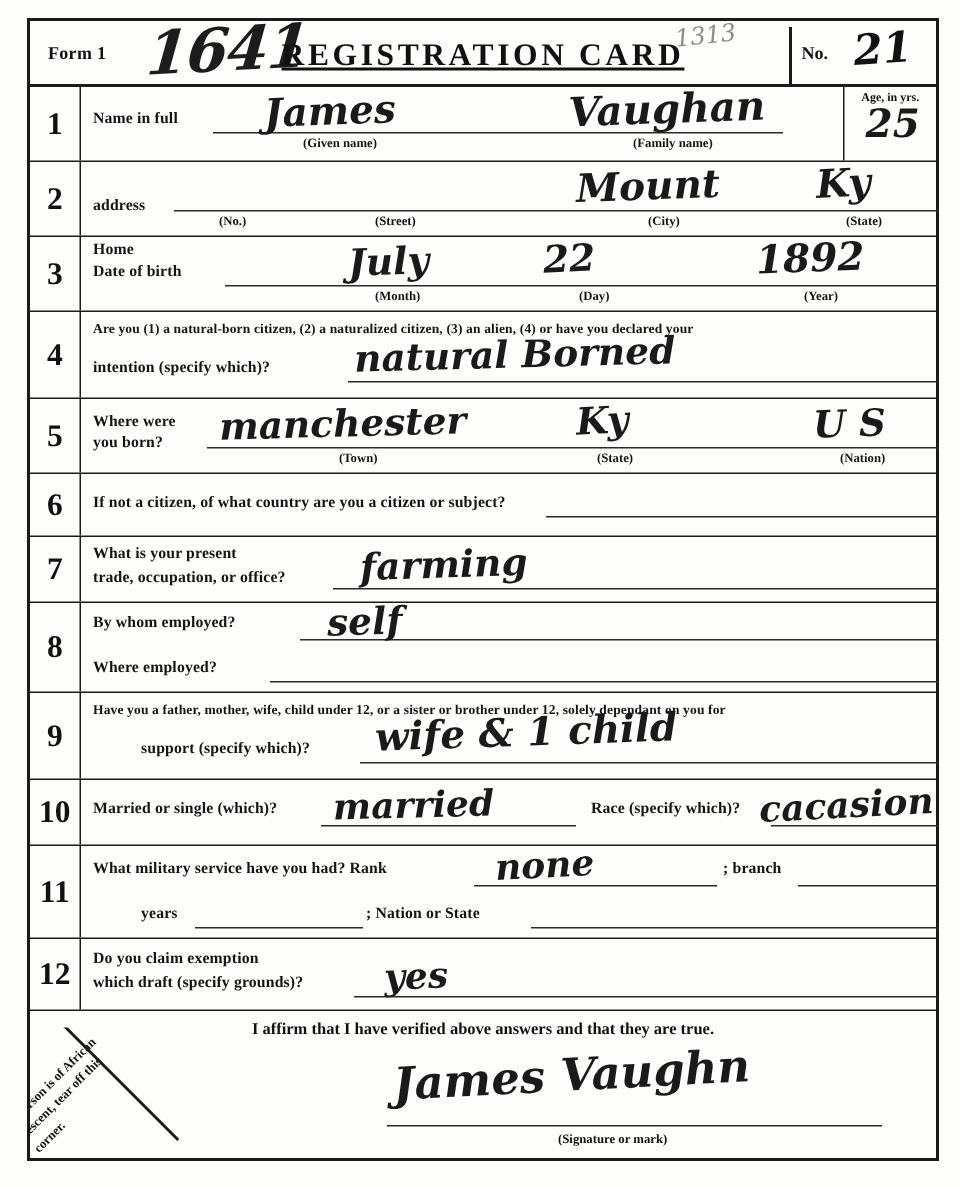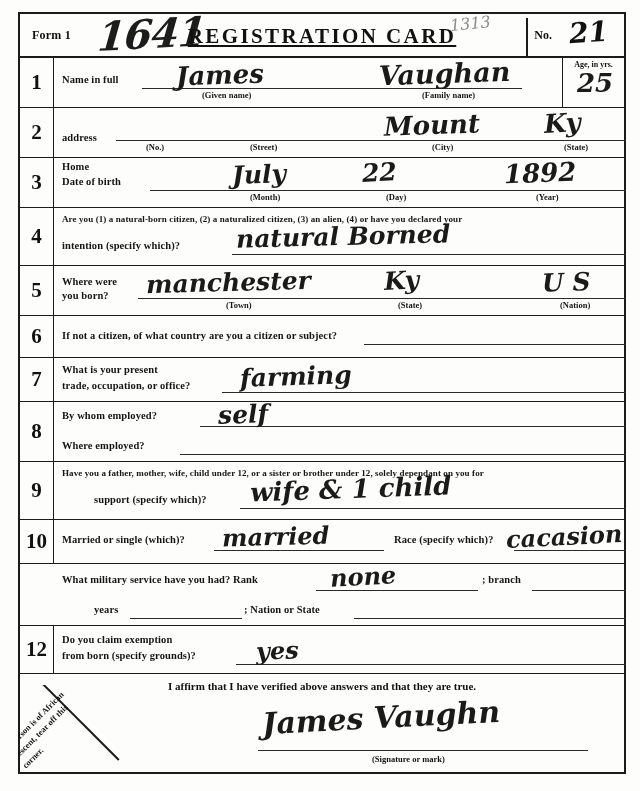--- a/index.html
+++ b/index.html
@@ -379,38 +379,39 @@
       <span class="ptext" style="left:8px; top:14px;">Married or single (which)?</span>
       <span class="rule" style="left:160px; top:30px; width:170px;"></span>
       <span class="hand" style="left:168px; top:2px; font-size:24px; transform:rotate(-1.5deg);">married</span>
       <span class="ptext" style="left:340px; top:14px;">Race (specify which)?</span>
       <span class="rule" style="left:460px; top:30px; width:112px;"></span>
       <span class="hand" style="left:452px; top:2px; font-size:24px; transform:rotate(-3deg);">cacasion</span>
     </div>
   </div>
 
   <div class="row" style="top:564px; height:62px;">
+    <div class="rownum">11</div>
     <div class="rowbody">
       <span class="ptext" style="left:8px; top:10px;">What military service have you had?  Rank</span>
       <span class="rule" style="left:262px; top:26px; width:162px;"></span>
       <span class="hand" style="left:276px; top:-2px; font-size:24px; transform:rotate(-3deg);">none</span>
       <span class="ptext" style="left:428px; top:10px;">; branch</span>
       <span class="rule" style="left:478px; top:26px; width:94px;"></span>
       <span class="ptext" style="left:40px; top:40px;">years</span>
       <span class="rule" style="left:76px; top:54px; width:112px;"></span>
       <span class="ptext" style="left:190px; top:40px;">; Nation or State</span>
       <span class="rule" style="left:300px; top:54px; width:272px;"></span>
     </div>
   </div>
 
   <div class="row" style="top:626px; height:48px;">
     <div class="rownum">12</div>
     <div class="rowbody">
       <span class="ptext" style="left:8px; top:8px;">Do you claim exemption</span>
-      <span class="ptext" style="left:8px; top:24px;">from born (specify grounds)?</span>
+      <span class="ptext" style="left:8px; top:24px;">which draft (specify grounds)?</span>
       <span class="rule" style="left:182px; top:38px; width:390px;"></span>
       <span class="hand" style="left:202px; top:10px; font-size:24px; transform:rotate(-2deg);">yes</span>
     </div>
   </div>
 
   <div class="affirm" style="top:680px;">I affirm that I have verified above answers and that they are true.</div>
 
   <span class="hand" style="left:262px; top:700px; font-size:30px; transform:rotate(-3deg);">James Vaughn</span>
   <span class="sigline" style="left:258px; top:750px; width:330px;"></span>
   <span class="sigcap" style="left:372px; top:754px;">(Signature or mark)</span>

